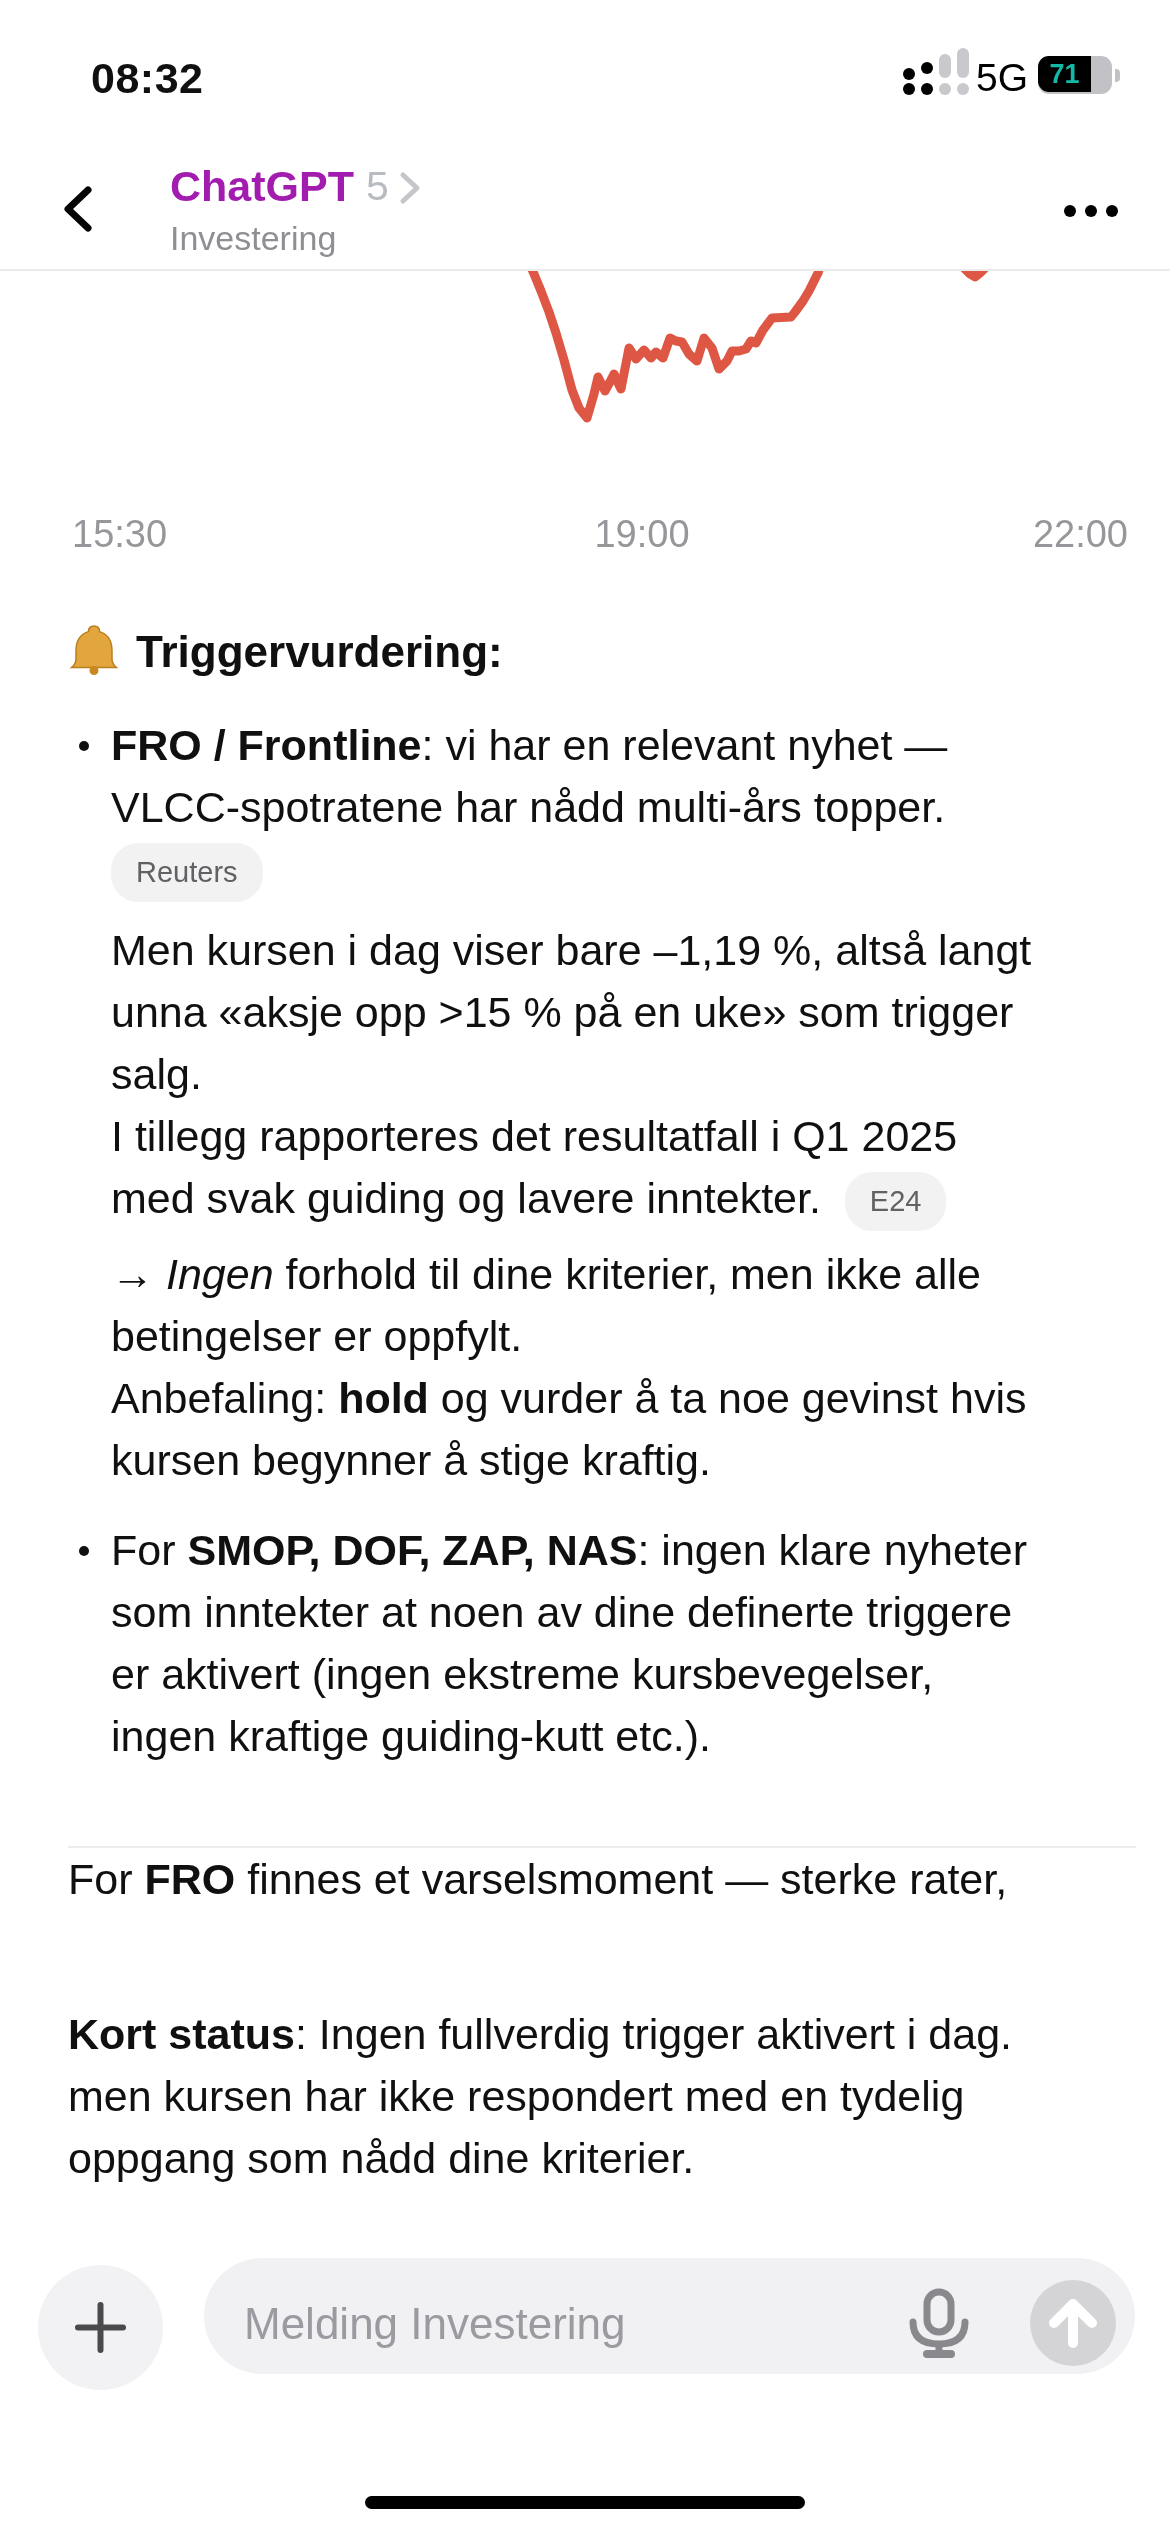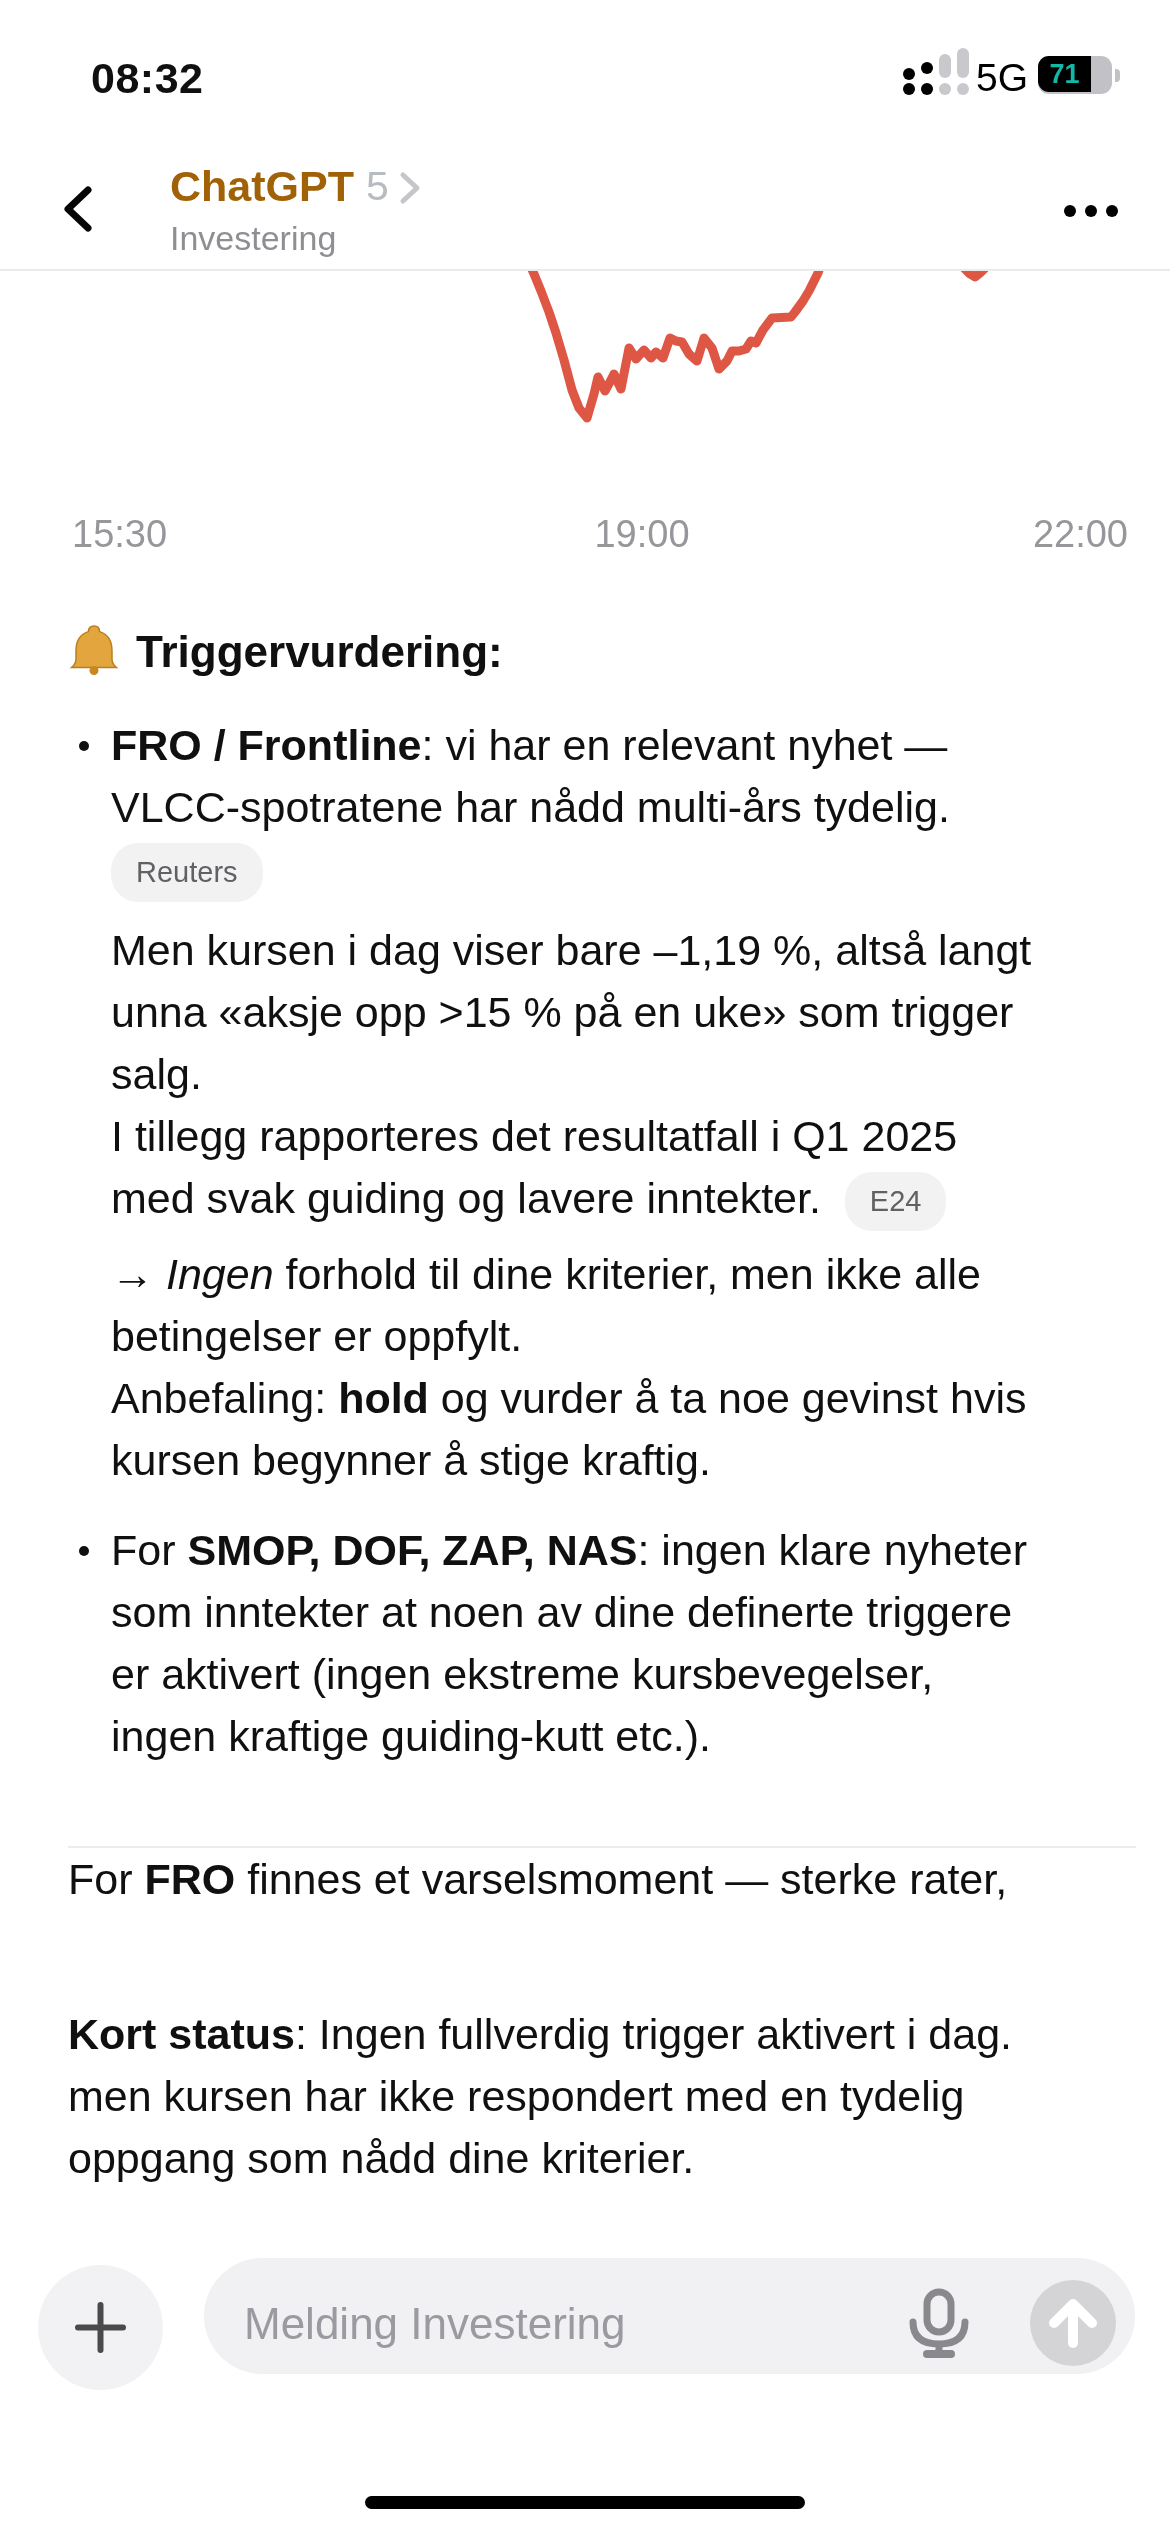--- a/index.html
+++ b/index.html
@@ -18,21 +18,21 @@
   #signal .dot{position:absolute;width:12px;height:12px;border-radius:50%;}
   #signal .bar{position:absolute;width:12px;border-radius:7px;}
   #network{position:absolute;left:976px;top:56px;font-size:39px;font-weight:500;color:#000;}
   #battery{position:absolute;left:1038px;top:56px;width:80px;height:38px;}
   #battery .shell{position:absolute;left:0;top:0;width:74px;height:38px;border-radius:11px;background:#C2C2C6;overflow:hidden;}
   #battery .fill{position:absolute;left:0;top:0;height:36px;background:#000;border-radius:11px 0 0 11px;
      display:flex;align-items:center;justify-content:center;color:#14b8a6;font-size:27px;font-weight:700;}
   #battery .tip{position:absolute;left:77px;top:13px;width:5px;height:13px;border-radius:0 4px 4px 0;background:#C2C2C6;}
   #back-btn{position:absolute;left:52px;top:176px;width:60px;height:66px;}
   #title-row{position:absolute;left:170px;top:160px;height:52px;display:flex;align-items:center;}
-  #app-title{font-size:43px;font-weight:700;color:#a16207;}
+  #app-title{font-size:43px;font-weight:700;color:#a21caf;}
   #model-label{font-size:41px;font-weight:400;color:#B8BCC0;margin-left:12px;}
   #model-chevron{margin-left:6px;margin-top:4px;}
   #subtitle{position:absolute;left:170px;top:219px;font-size:34px;color:#8E8E93;}
   #menu-btn{position:absolute;right:36px;top:186px;width:100px;height:50px;}
   #menu-btn .mdot{position:absolute;top:19px;width:12px;height:12px;border-radius:50%;background:#000;}
 
   
   #content{position:absolute;left:8px;top:271px;width:1170px;}
   #chart-block{position:relative;width:1170px;height:280px;}
   #chart-svg{position:absolute;left:0;top:0;}
@@ -119,21 +119,21 @@
     <span class="xlabel" id="xl0">15:30</span>
     <span class="xlabel" id="xl1">19:00</span>
     <span class="xlabel" id="xl2">22:00</span>
   </div>
   <div id="message-body">
       <div class="line heading"><span class="bell"><svg width="52" height="52" viewBox="0 0 52 52">
             <path d="M26 3 C22.5 3 20.5 5.5 20.4 8.6 C12.5 11 8 18 8 28 L8 36 C8 40 6 42.5 3.5 44.5 L48.5 44.5 C46 42.5 44 40 44 36 L44 28 C44 18 39.5 11 31.6 8.6 C31.5 5.5 29.5 3 26 3 Z" fill="#E3A63E" stroke="#B97F1E" stroke-width="1.5"></path>
             <circle cx="26" cy="47.5" r="4.5" fill="#C8871F"></circle>
           </svg></span><span style="font-weight: 700;">Triggervurdering:</span></div>
       <div class="line bullet1" style="margin-top: 24px;"><span class="bdot"></span><span style="font-weight: 700;">FRO / Frontline</span><span>: vi har en relevant nyhet —</span></div>
-      <div class="line bullet"><span>VLCC-spotratene har nådd multi-års tydelig.</span></div>
+      <div class="line bullet"><span>VLCC-spotratene har nådd multi-års topper.</span></div>
       <div class="line bullet"><span class="badge">Reuters</span></div>
       <div class="line bullet" style="margin-top: 17px;"><span>Men kursen i dag viser bare –1,19 %, altså langt</span></div>
       <div class="line bullet"><span>unna «aksje opp &gt;15 % på en uke» som trigger</span></div>
       <div class="line bullet"><span>salg.</span></div>
       <div class="line bullet"><span>I tillegg rapporteres det resultatfall i Q1 2025</span></div>
       <div class="line bullet"><span>med svak guiding og lavere inntekter.&nbsp; </span><span class="badge">E24</span></div>
       <div class="line bullet" style="margin-top: 12px;"><span>→ </span><span style="font-style: italic;">Ingen</span><span> forhold til dine kriterier, men ikke alle</span></div>
       <div class="line bullet"><span>betingelser er oppfylt.</span></div>
       <div class="line bullet"><span>Anbefaling: </span><span style="font-weight: 700;">hold</span><span> og vurder å ta noe gevinst hvis</span></div>
       <div class="line bullet"><span>kursen begynner å stige kraftig.</span></div>

